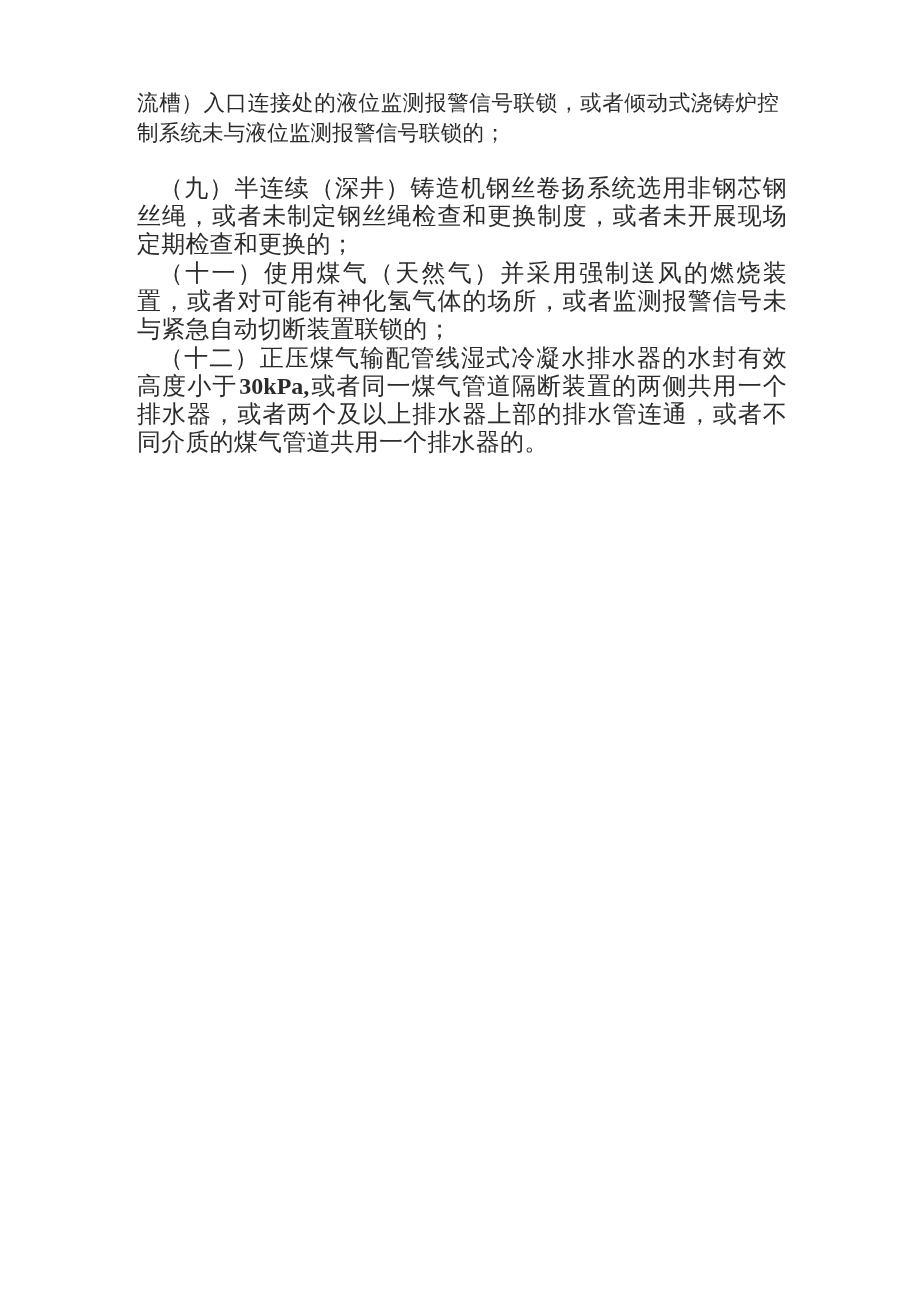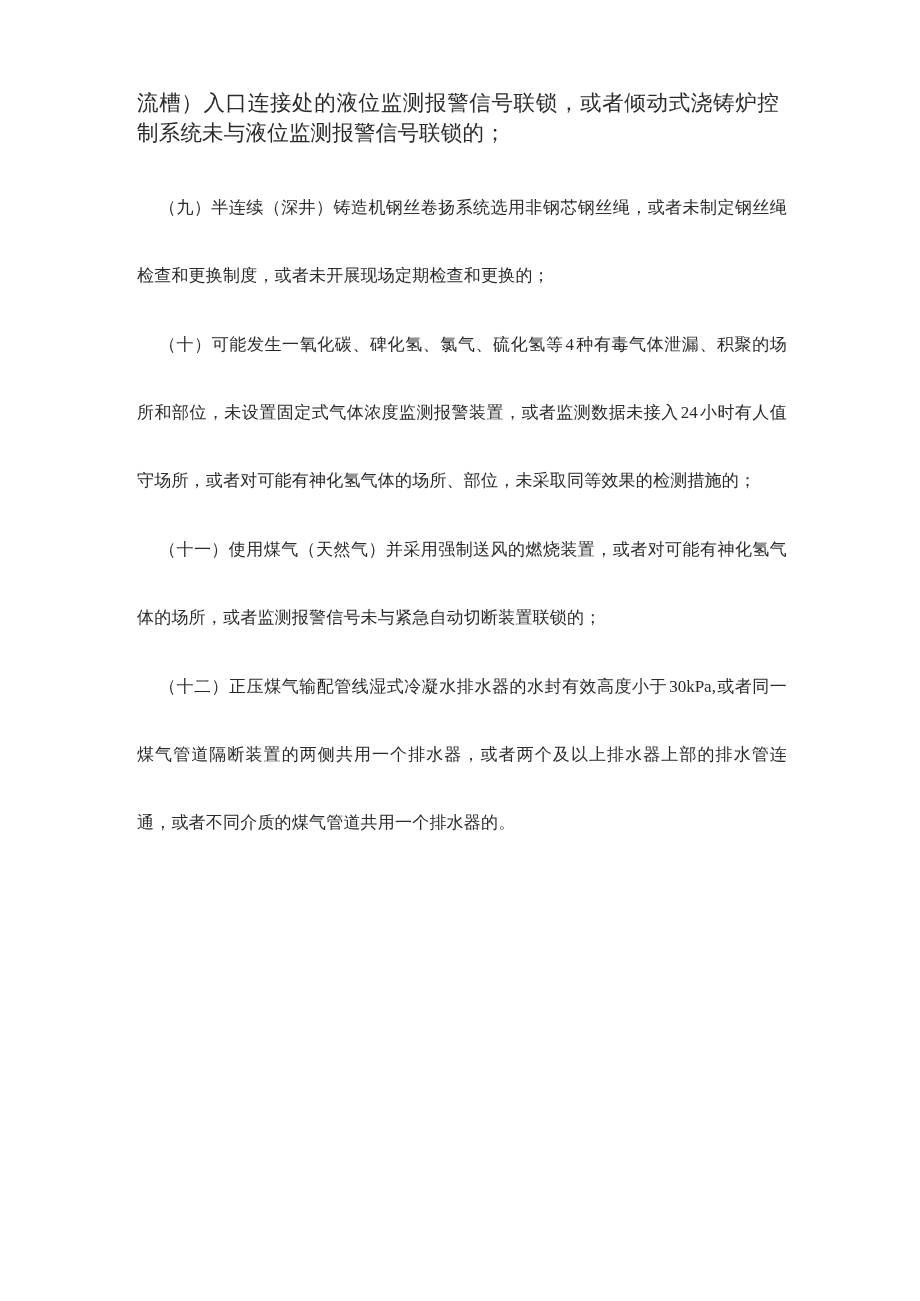--- a/index.html
+++ b/index.html
@@ -36,59 +36,58 @@
     line-height: 30px;
     text-align: justify;
     text-justify: inter-ideograph;
     text-indent: 0;
     margin: 0 8px 26px 0;
     letter-spacing: 0.2px;
   }
 
   
   .para-clause {
-    font-size: 17px;
-    line-height: 68px;
+    font-size: 24px;
+    line-height: 28px;
     text-align: justify;
     text-justify: inter-ideograph;
     text-indent: 22px;
     margin: 0 0 1px 0;
     letter-spacing: 0.2px;
   }
 
   .para-clause:last-child {
     margin-bottom: 0;
   }
 
   
   .latin {
     font-family: "Liberation Serif", "DejaVu Serif", serif;
     letter-spacing: 0;
     padding: 0 2px;
   }
 
   .latin-tight {
     font-family: "Liberation Serif", "DejaVu Serif", serif;
-    font-weight: 400;
+    font-weight: 700;
     letter-spacing: 0;
     padding: 0 1px 0 2px;
   }
 </style>
 </head>
 <body>
 
 <div class="page">
 
   <div class="text-column">
 
     <p class="para-continued">流槽）入口连接处的液位监测报警信号联锁，或者倾动式浇铸炉控制系统未与液位监测报警信号联锁的；</p>
 
     <p class="para-clause">（九）半连续（深井）铸造机钢丝卷扬系统选用非钢芯钢丝绳，或者未制定钢丝绳检查和更换制度，或者未开展现场定期检查和更换的；</p>
 
-    <p class="para-clause"><span>（十）可能发生一氧化碳、碑化氢、氯气、硫化氢等</span><span class="latin">4</span><span>种有毒气体泄漏、积聚的场所和部位，未设置固定式气体浓度监测报警装置，或者监测数据未接入</span><span class="latin">24</span><span>小时有人值守场所，或者对可能有神化氢气体的场所、部位，未采取同等效果的检测措施的；</span></p>
 
     <p class="para-clause">（十一）使用煤气（天然气）并采用强制送风的燃烧装置，或者对可能有神化氢气体的场所，或者监测报警信号未与紧急自动切断装置联锁的；</p>
 
     <p class="para-clause"><span>（十二）正压煤气输配管线湿式冷凝水排水器的水封有效高度小于</span><span class="latin-tight">30kPa,</span><span>或者同一煤气管道隔断装置的两侧共用一个排水器，或者两个及以上排水器上部的排水管连通，或者不同介质的煤气管道共用一个排水器的。</span></p>
 
   </div>
 
 </div>
 
 </body></html>

